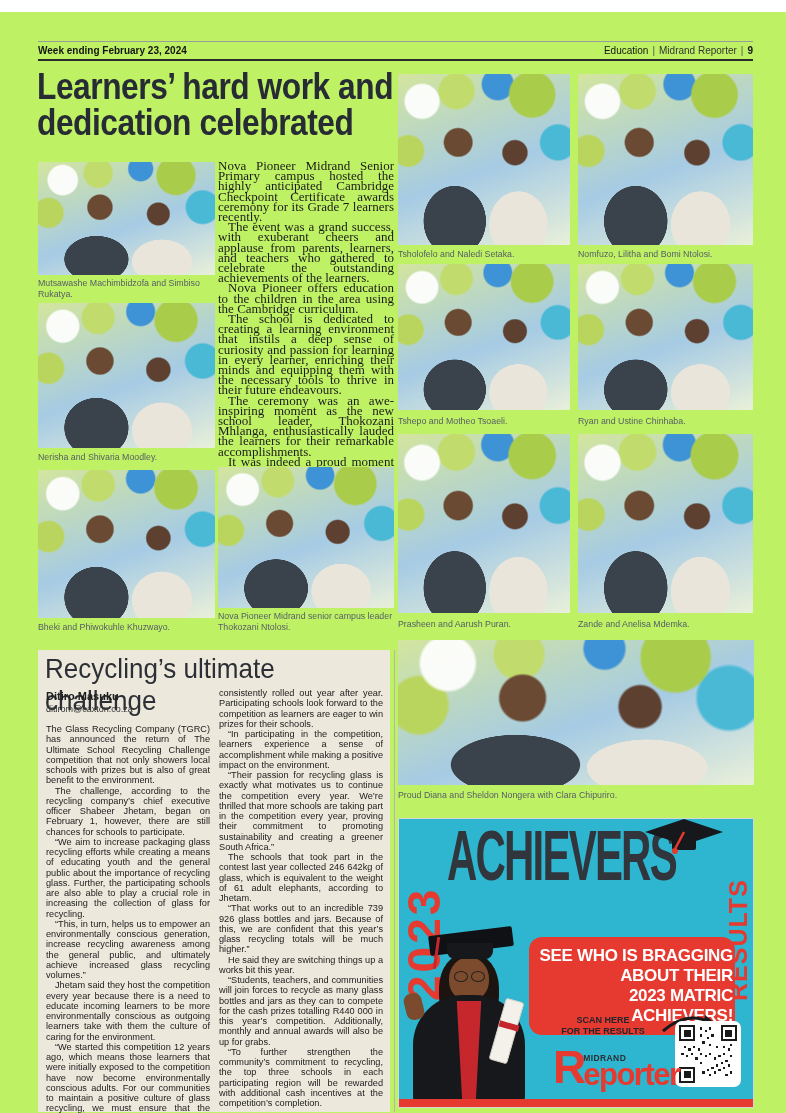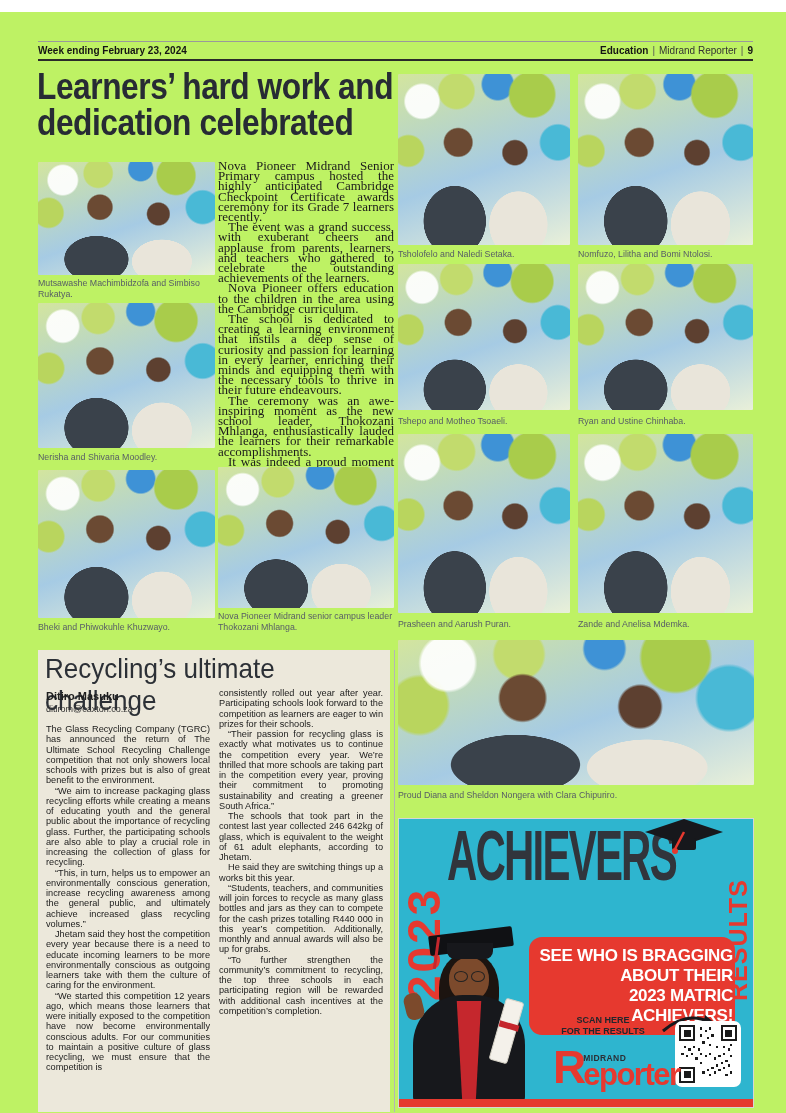--- a/index.html
+++ b/index.html
@@ -6,21 +6,21 @@
   #page{position:relative;width:786px;height:1113px;background:#bef264;margin:12px auto;
         font-family:"Liberation Sans",sans-serif;overflow:hidden;color:#1c1c1c;}
 
   
   .header-bar{position:absolute;left:38px;right:33px;top:29px;height:17px;
     border-top:1px solid #9a9a9a;border-bottom:2px solid #2a2a2a;
     display:flex;justify-content:space-between;align-items:center;
     font-size:10px;color:#141414;}
   .hdr-left{font-weight:700;}
   .hdr-right{display:flex;gap:4px;align-items:center;}
-  .hdr-sec{font-weight:700;padding-left:13px;} .hdr-sep{color:#555;font-weight:400;}
+  .hdr-sec{font-weight:400;padding-left:13px;} .hdr-sep{color:#555;font-weight:400;}
   .hdr-pub{font-weight:400;color:#333;} .hdr-page{font-weight:700;}
 
   
   .headline{position:absolute;left:37px;top:57px;width:440px;
     font-weight:700;font-size:36px;line-height:1.0;letter-spacing:-0.5px;
     color:#272b34;transform:scaleX(.88);transform-origin:0 0;}
 
   
   .photo{position:absolute;overflow:hidden;border-radius:1px;
     background:
@@ -130,21 +130,21 @@
   <div class="article">
       <p>Nova Pioneer Midrand Senior Primary campus hosted the highly anticipated Cambridge Checkpoint Certificate awards ceremony for its Grade 7 learners recently.</p>
       <p>The event was a grand success, with exuberant cheers and applause from parents, learners, and teachers who gathered to celebrate the outstanding achievements of the learners.</p>
       <p>Nova Pioneer offers education to the children in the area using the Cambridge curriculum.</p>
       <p>The school is dedicated to creating a learning environment that instils a deep sense of curiosity and passion for learning in every learner, enriching their minds and equipping them with the necessary tools to thrive in their future endeavours.</p>
       <p>The ceremony was an awe-inspiring moment as the new school leader, Thokozani Mhlanga, enthusiastically lauded the learners for their remarkable accomplishments.</p>
       <p>It was indeed a proud moment for everyone involved, as the hard work and dedication of the learners were rightfully recognised and celebrated.</p>
     </div>
 
   <div class="photo" style="left:218px;top:455px;width:176px;height:141px;"></div>
-  <div class="caption" style="left:218px;top:599px;width:176px;">Nova Pioneer Midrand senior campus leader Thokozani Mhlanga.</div>
+  <div class="caption" style="left:218px;top:599px;width:176px;">Nova Pioneer Midrand senior campus leader Thokozani Ntolosi.</div>
 
   <div class="photo" style="left:398px;top:62px;width:172px;height:171px;"></div>
   <div class="photo" style="left:578px;top:62px;width:175px;height:171px;"></div>
   <div class="caption" style="left:398px;top:237px;width:172px;">Tsholofelo and Naledi Setaka.</div>
   <div class="caption" style="left:578px;top:237px;width:175px;">Nomfuzo, Lilitha and Bomi Ntolosi.</div>
 
   <div class="photo" style="left:398px;top:252px;width:172px;height:146px;"></div>
   <div class="photo" style="left:578px;top:252px;width:175px;height:146px;"></div>
   <div class="caption" style="left:398px;top:404px;width:172px;">Tshepo and Motheo Tsoaeli.</div>
   <div class="caption" style="left:578px;top:404px;width:175px;">Ryan and Ustine Chinhaba.</div>
@@ -156,29 +156,32 @@
 
   <div class="photo" style="left:398px;top:628px;width:356px;height:145px;"></div>
   <div class="caption" style="left:398px;top:778px;width:356px;">Proud Diana and Sheldon Nongera with Clara Chipuriro.</div>
 
   <div class="recycle">
     <div class="r-head">Recycling’s ultimate challenge</div>
     <div class="r-byline">Ditiro Masuku</div>
     <div class="r-mail">ditirom@caxton.co.za</div>
     <div class="rcol rcol1">
         <p>The Glass Recycling Company (TGRC) has announced the return of The Ultimate School Recycling Challenge competition that not only showers local schools with prizes but is also of great benefit to the environment.</p>
+        <p>The challenge, according to the recycling company’s chief executive officer Shabeer Jhetam, began on February 1, however, there are still chances for schools to participate.</p>
         <p>“We aim to increase packaging glass recycling efforts while creating a means of educating youth and the general public about the importance of recycling glass. Further, the participating schools are also able to play a crucial role in increasing the collection of glass for recycling.</p>
         <p>“This, in turn, helps us to empower an environmentally conscious generation, increase recycling awareness among the general public, and ultimately achieve increased glass recycling volumes.”</p>
         <p>Jhetam said they host the competition every year because there is a need to educate incoming learners to be more environmentally conscious as outgoing learners take with them the culture of caring for the environment.</p>
         <p>“We started this competition 12 years ago, which means those learners that were initially exposed to the competition have now become environmentally conscious adults. For our communities to maintain a positive culture of glass recycling, we must ensure that the competition is</p>
       </div>
     <div class="rcol rcol2">
         <p>consistently rolled out year after year. Participating schools look forward to the competition as learners are eager to win prizes for their schools.</p>
+        <p>“In participating in the competition, learners experience a sense of accomplishment while making a positive impact on the environment.</p>
         <p>“Their passion for recycling glass is exactly what motivates us to continue the competition every year. We’re thrilled that more schools are taking part in the competition every year, proving their commitment to promoting sustainability and creating a greener South Africa.”</p>
         <p>The schools that took part in the contest last year collected 246 642kg of glass, which is equivalent to the weight of 61 adult elephants, according to Jhetam.</p>
+        <p>“That works out to an incredible 739 926 glass bottles and jars. Because of this, we are confident that this year’s glass recycling totals will be much higher.”</p>
         <p>He said they are switching things up a works bit this year.</p>
         <p>“Students, teachers, and communities will join forces to recycle as many glass bottles and jars as they can to compete for the cash prizes totalling R440 000 in this year’s competition. Additionally, monthly and annual awards will also be up for grabs.</p>
         <p>“To further strengthen the community’s commitment to recycling, the top three schools in each participating region will be rewarded with additional cash incentives at the competition’s completion.</p>
       </div>
   </div>
   <div class="vrule"></div>
 
   <div class="ad">
     <div class="ad-2023">2023</div>
     <div class="ad-achievers">ACHIEVERS</div>

